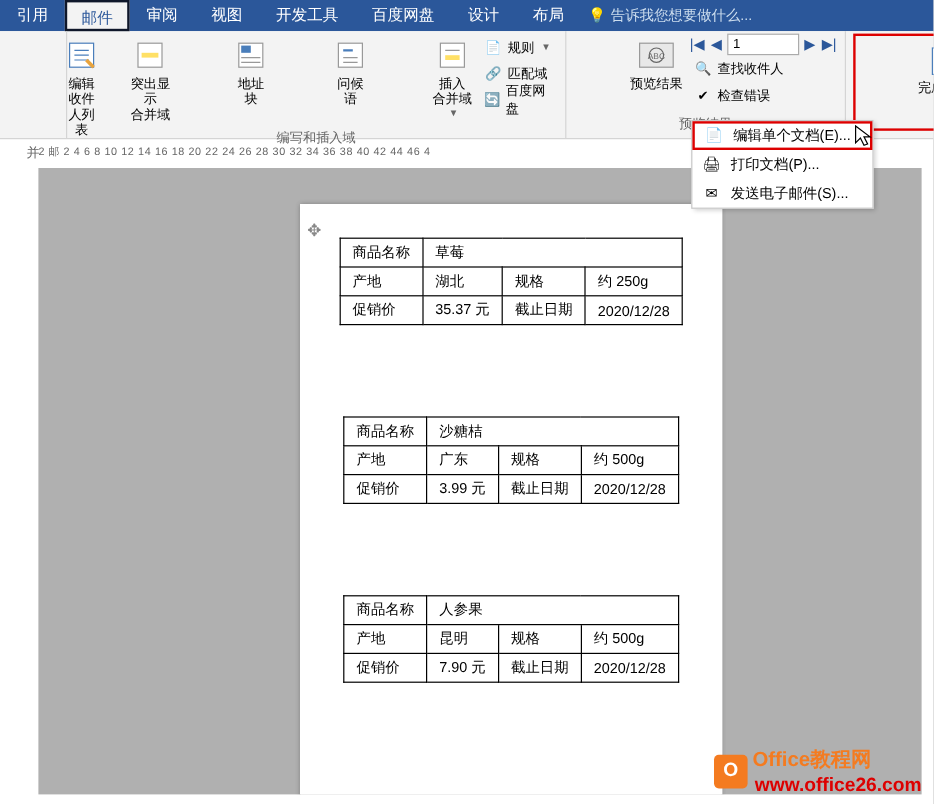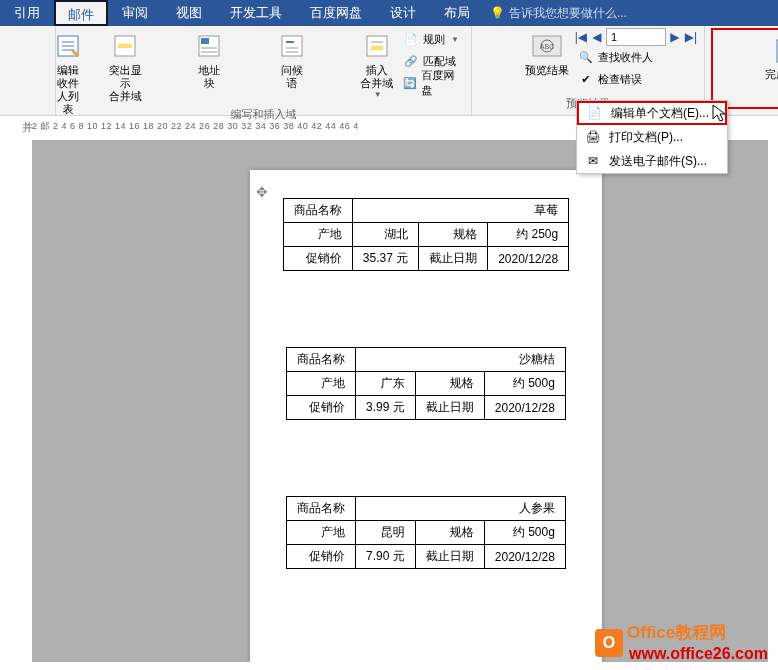--- a/index.html
+++ b/index.html
@@ -35,21 +35,21 @@
 .ditem { display: flex; align-items: center; height: 24px; padding: 0 8px; font-size: 12px; gap: 8px; cursor: pointer; }
 .ditem.sel { border: 2px solid #d00; }
 .ditem .dicon { width: 16px; height: 16px; display: inline-flex; align-items: center; justify-content: center; }
 .cursor-arrow { position: absolute; top: 104px; left: 712px; z-index: 11; }
 .ruler { position: absolute; top: 120px; left: 32px; right: 10px; height: 16px; font-size: 9px; color: #666; white-space: nowrap; overflow: hidden; letter-spacing: 0.5px; }
 
 .canvas { position: absolute; top: 140px; left: 32px; right: 10px; bottom: 8px; background: #b0b0b0; overflow: hidden; }
 .page { position: absolute; left: 218px; top: 30px; width: 352px; height: 530px; background: #fff; box-shadow: 0 0 4px rgba(0,0,0,.3); }
 
 .tbl { border-collapse: collapse; margin: 0 auto; }
-.tbl td { border: 1px solid #000; padding: 3px 10px; font-size: 12px; text-align: right; height: 22px; }
+.tbl td { border: 1px solid #000; padding: 3px 10px; font-size: 12px; text-align: left; height: 22px; }
 .tbl td.hdr { font-weight: normal; }
 .t1 { margin-top: 28px; }
 .t2 { margin-top: 76px; }
 .t3 { margin-top: 76px; }
 
 .corner { position: absolute; width: 12px; height: 12px; font-size: 14px; color: #888; }
 .corner.tl { top: 14px; left: 6px; }
 
 .watermark { position: absolute; right: 10px; bottom: 6px; font-size: 17px; font-weight: bold; display: flex; align-items: center; gap: 4px; }
 .wm-orange { color: #f47b20; }

